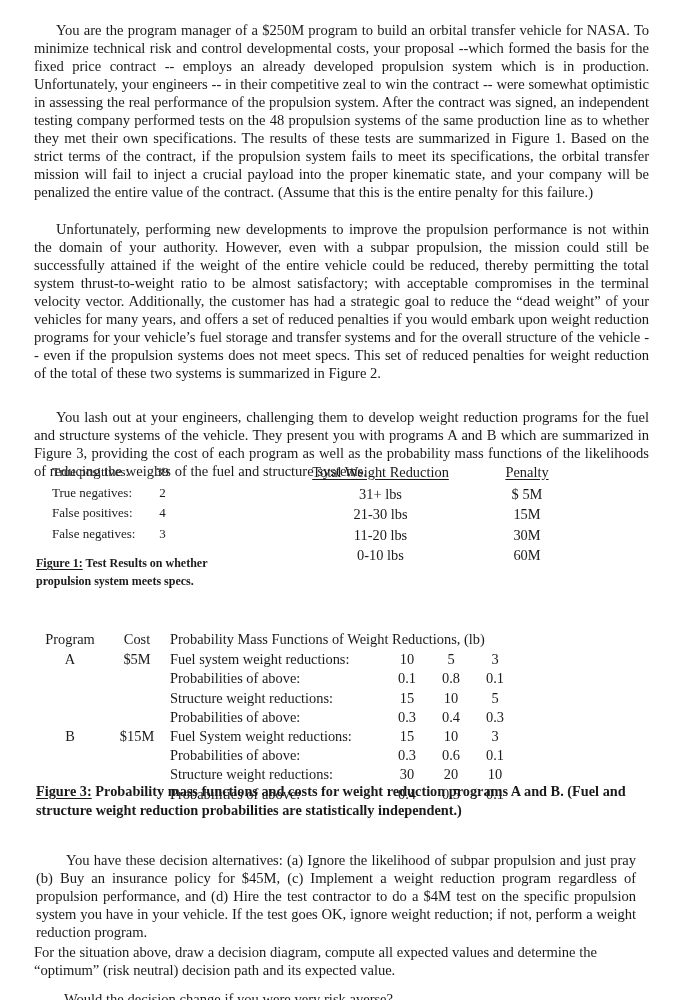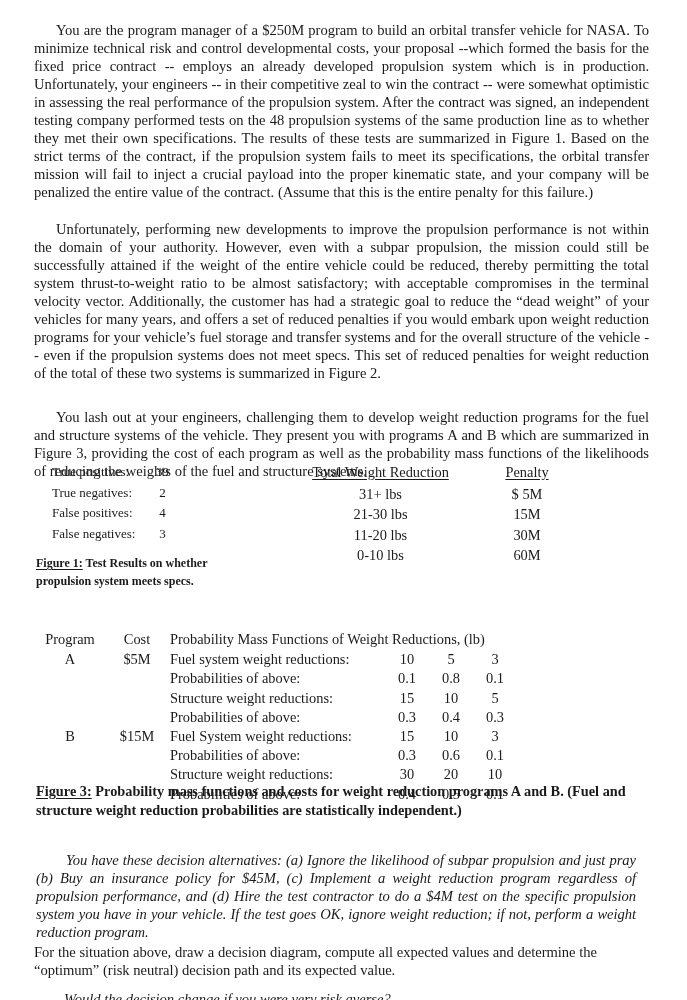--- a/index.html
+++ b/index.html
@@ -26,21 +26,21 @@
     position: absolute;
     left: 34px;
     width: 615px;
     font-size: 14.6px;
     line-height: 18.1px;
     text-align: left;
     letter-spacing: -0.05px;
     word-spacing: 0.2px;
   }
   .para.indent { text-indent: 22px; }
-  .para.indent-lg { text-indent: 30px; font-style: italic; }
+  .para.indent-lg { text-indent: 30px; }
   .para.just { text-align: justify; text-justify: inter-word; }
 
   
   .fig12 {
     position: absolute;
     left: 0;
     top: 462px;
     width: 687px;
     height: 150px;
   }

